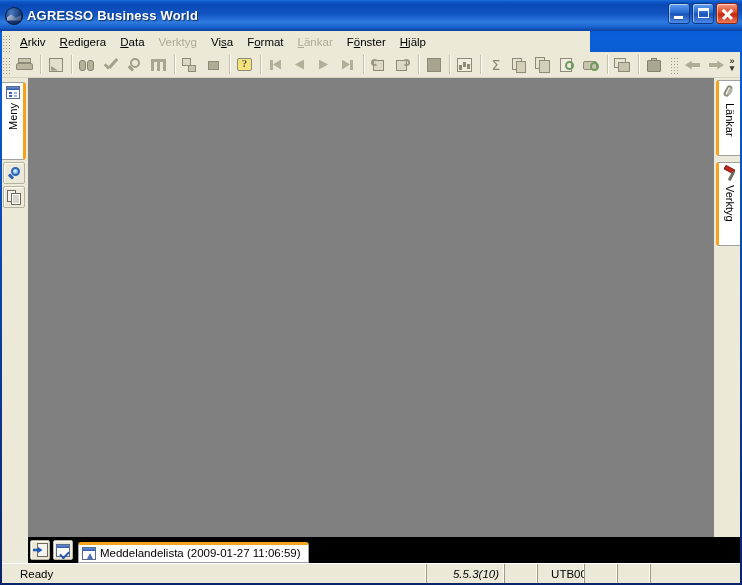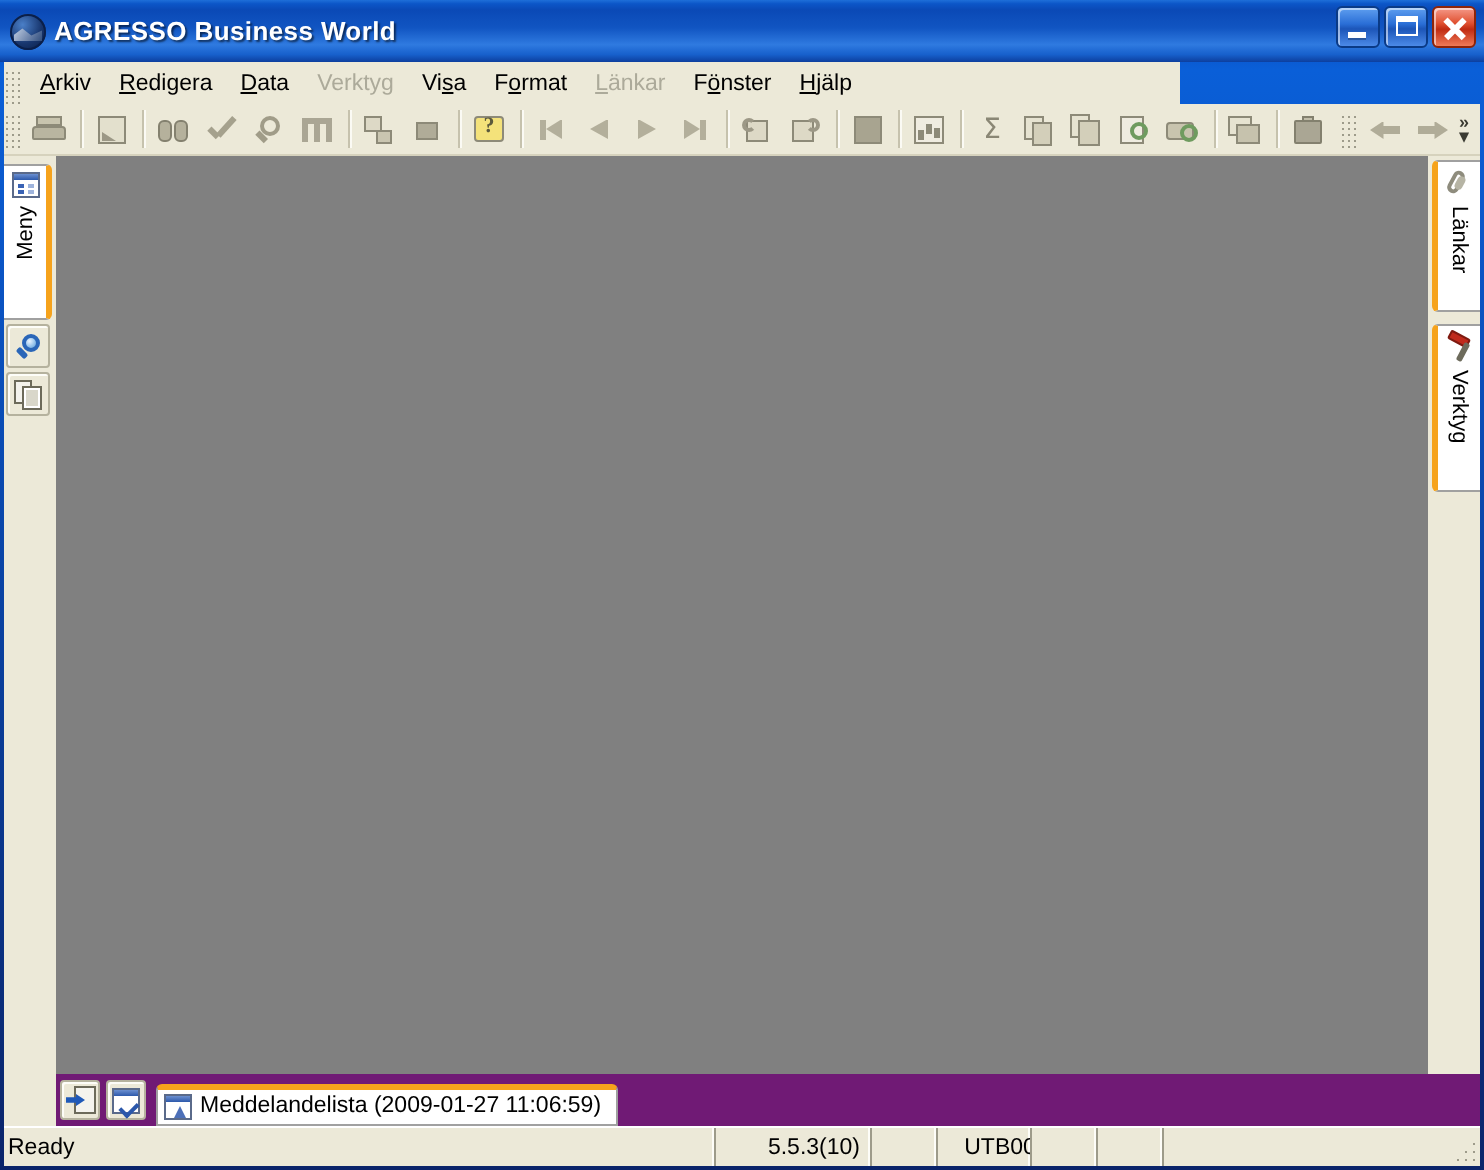--- a/index.html
+++ b/index.html
@@ -178,21 +178,21 @@
     background:#ece9d8;
     border:1px solid #b5b29e;
     border-radius:2px;
     display:flex; align-items:center; justify-content:center;
     box-shadow: inset 1px 1px 0 #fdfdf8;
   }
 
   
   #tabstrip {
     position:absolute; left:26px; top:459px; width:712px; height:26px;
-    background:#701a75;
+    background:#000000;
     display:flex; align-items:center;
     box-sizing:border-box;
     padding-left:2px;
   }
   .strip-btn {
     width:20px; height:20px; box-sizing:border-box;
     margin-right:3px; flex:none;
     background:#ece9d8;
     border:1px solid #b5b29e; border-radius:2px;
     display:flex; align-items:center; justify-content:center;
@@ -221,22 +221,22 @@
   }
   .sb-cell {
     box-sizing:border-box;
     border-right:1px solid #9d9b8a;
     box-shadow: inset -1px 0 0 #fdfdf8;
     display:flex; align-items:center;
     font-size:11.5px; color:#000;
     overflow:hidden; white-space:nowrap;
     flex:none;
   }
-  .sb-cell.msg   { width:356px; padding-left:2px; }
-  .sb-cell.ver   { width:78px;  justify-content:flex-end; padding-right:5px; }
+  .sb-cell.msg   { width:425px; padding-left:18px; }
+  .sb-cell.ver   { width:78px;  justify-content:flex-end; padding-right:5px;font-style:italic; }
   .sb-cell.db    { width:110px; justify-content:center; }
   .sb-cell.blank1{ width:33px; }
   .sb-cell.client{ width:47px;  justify-content:center;padding-left:16px; }
   .sb-cell.pad   { width:33px; }
   .sb-grip {
     flex:1; position:relative;
   }
   .sb-grip::after{
     content:""; position:absolute; right:2px; bottom:2px; width:11px; height:11px;
     background-image: radial-gradient(circle, #9d9b8a 0.6px, transparent 0.7px);

